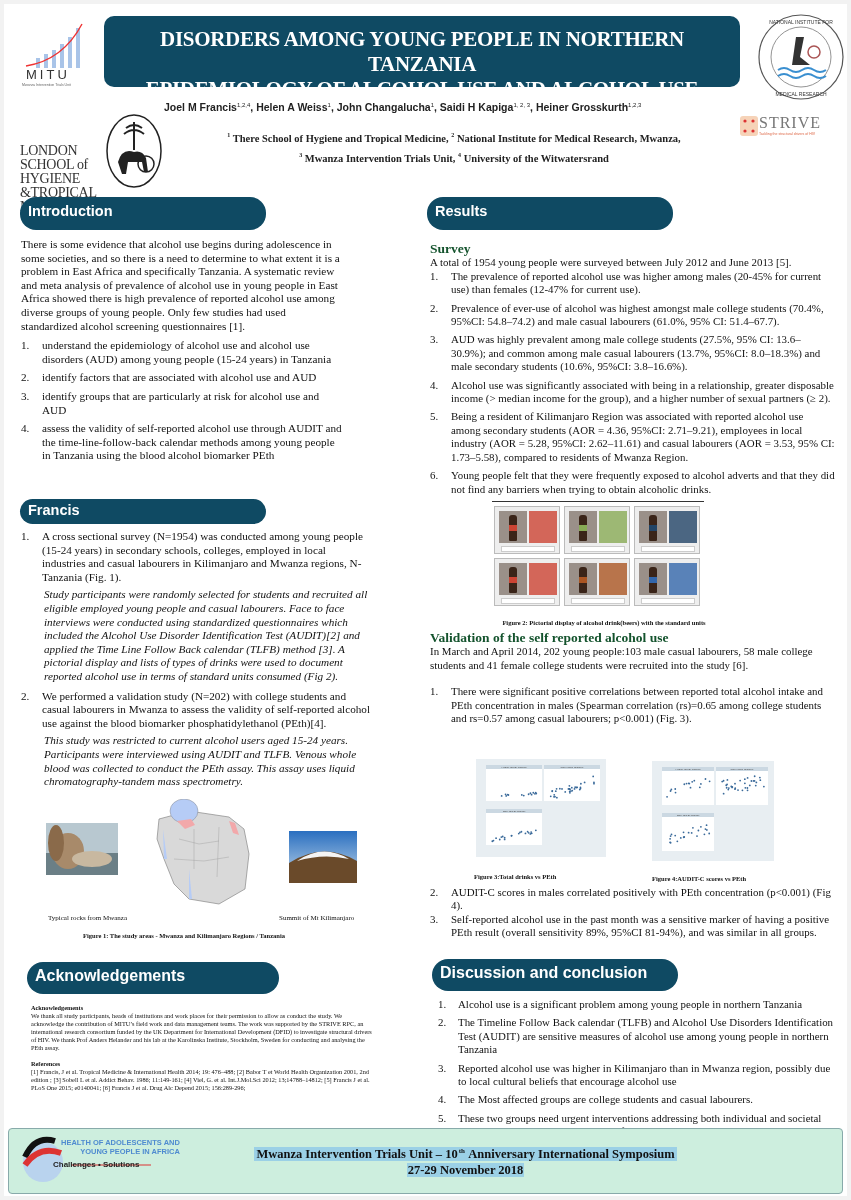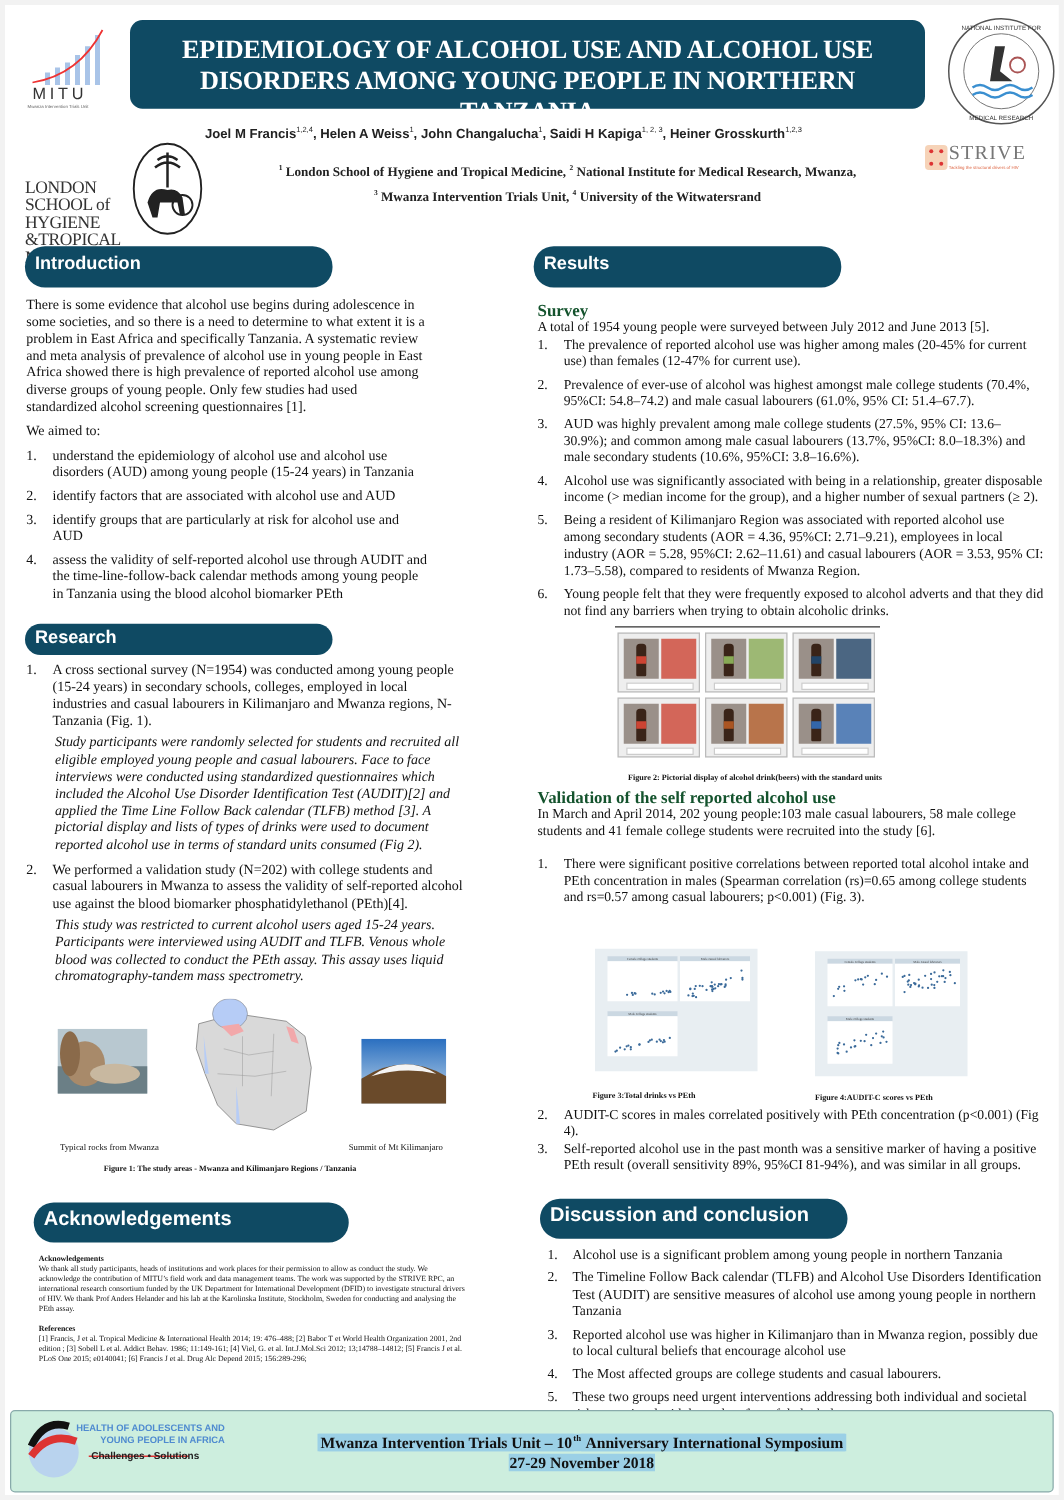--- a/index.html
+++ b/index.html
@@ -39,21 +39,21 @@
 
   .photo { position: absolute; }
   .ack-small { position: absolute; font-size: 6.3px; line-height: 8px; }
   .ack-small b { display: block; }
 
   .footer { position: absolute; left: 4px; top: 1124px; width: 835px; height: 66px; background: #cdeede; border: 1px solid #8aa; border-radius: 4px; }
   .footer-line { position: absolute; left: 0; width: 100%; text-align: center; font-weight: bold; font-size: 12.5px; }
   .footer-line span { background: #9bd0e6; padding: 0 1px; }
   .hay-logo { position: absolute; left: 12px; top: 6px; width: 140px; height: 54px; }
   .hay-t1 { position: absolute; left: 52px; top: 10px; font-family: "Liberation Sans", sans-serif; font-weight: bold; font-size: 7.5px; line-height: 8.5px; color: #4f8bd0; text-align: right; }
-  .hay-t2 { position: absolute; left: 64px; top: 31px; font-family: "Liberation Sans", sans-serif; font-weight: bold; font-size: 8px; color: #222; }
+  .hay-t2 { position: absolute; left: 44px; top: 31px; font-family: "Liberation Sans", sans-serif; font-weight: bold; font-size: 8px; color: #222; }
   .scatter-box { position: absolute; background: #e8eef2; }
 </style>
 </head>
 <body>
 
 <div class="poster">
 
   <svg class="mitu-logo" viewBox="0 0 80 68">
     <g fill="#a9c4e8">
       <rect x="18" y="38" width="4" height="10"></rect>
@@ -62,22 +62,22 @@
         <rect x="42" y="24" width="4" height="24"></rect>
       <rect x="50" y="17" width="4" height="31"></rect>
         <rect x="58" y="8" width="4" height="40"></rect>
     </g>
     <path d="M8 46 Q45 40 64 4" stroke="#e33" stroke-width="1.4" fill="none"></path>
   </svg>
   <div class="mitu-text">MITU</div>
   <div class="mitu-sub">Mwanza Intervention Trials Unit</div>
 
   <div class="title-banner">
+    <div>DISORDERS AMONG YOUNG PEOPLE IN NORTHERN TANZANIA</div>
     <div>EPIDEMIOLOGY OF ALCOHOL USE AND ALCOHOL USE</div>
-    <div>DISORDERS AMONG YOUNG PEOPLE IN NORTHERN TANZANIA</div>
   </div>
 
   <svg class="nimr-logo" viewBox="0 0 90 90">
     <circle cx="45" cy="45" r="42" fill="#fff" stroke="#555" stroke-width="1.2"></circle>
     <circle cx="45" cy="45" r="30" fill="none" stroke="#777" stroke-width="0.8"></circle>
     <path d="M22 58 q6 -4 12 0 t12 0 t12 0 t12 0" stroke="#3a8fd0" stroke-width="2" fill="none"></path>
     <path d="M22 64 q6 -4 12 0 t12 0 t12 0 t12 0" stroke="#3a8fd0" stroke-width="2" fill="none"></path>
     <path d="M40 25 l8 0 l-4 20 l10 8 l-18 0 z" fill="#333"></path>
     <circle cx="58" cy="40" r="6" fill="none" stroke="#a55" stroke-width="1.5"></circle>
     <text x="45" y="12" font-size="5" text-anchor="middle" fill="#333" font-family="Liberation Sans, sans-serif">NATIONAL INSTITUTE FOR</text>
@@ -110,40 +110,39 @@
 
   <div class="authors">
     <span><span>Joel M Francis</span><sup>1,2,4</sup></span>,
     <span><span>Helen A Weiss</span><sup>1</sup></span>,
     <span><span>John Changalucha</span><sup>1</sup></span>,
     <span><span>Saidi  H Kapiga</span><sup>1, 2, 3</sup></span>,
     <span><span>Heiner Grosskurth</span><sup>1,2,3</sup></span>
   </div>
   <div class="affil">
     <div>
-      <sup>1</sup><span> London School of Hygiene and Tropical Medicine, </span><sup>2</sup><span> National Institute for Medical Research, Mwanza,</span>
+      <sup>1</sup><span> There School of Hygiene and Tropical Medicine, </span><sup>2</sup><span> National Institute for Medical Research, Mwanza,</span>
     </div>
     <div>
       <sup>3</sup><span> Mwanza Intervention Trials Unit, </span><sup>4</sup><span> University of the Witwatersrand</span>
     </div>
   </div>
 
   <div class="sec-head" style="left:16px; top:193px; width:246px;">Introduction</div>
   <div class="col" style="left:17px; top:234px; width:322px;">
     <p>There is some evidence that alcohol use begins during adolescence in some societies, and so there is a need to determine to what extent it is a problem in East Africa and specifically Tanzania. A systematic review and meta analysis of prevalence of alcohol use in young people in East Africa  showed there is high prevalence of reported alcohol use among diverse groups of young people. Only few studies had used standardized alcohol screening questionnaires [1].</p>
-    <p>We aimed to:</p>
     <ol class="list">
       <li><span class="num">1.</span><span>understand the epidemiology of alcohol use and alcohol use disorders (AUD) among young people (15-24 years) in Tanzania</span></li>
       <li><span class="num">2.</span><span>identify factors that are associated with alcohol use and AUD</span></li>
       <li><span class="num">3.</span><span>identify groups that are particularly at risk for alcohol use  and AUD</span></li>
       <li><span class="num">4.</span><span>assess the validity of self-reported alcohol use through AUDIT and the time-line-follow-back calendar methods among young people in Tanzania using the blood alcohol biomarker PEth</span></li>
     </ol>
   </div>
 
-  <div class="sec-head" style="left:16px; top:495px; width:246px; height:25px; padding-top:3px;">Research</div>
+  <div class="sec-head" style="left:16px; top:495px; width:246px; height:25px; padding-top:3px;">Francis</div>
   <div class="col" style="left:17px; top:526px; width:350px;">
     <ol class="list">
       <li><span class="num">1.</span><span>A cross sectional survey (N=1954) was conducted among young people (15-24 years) in secondary schools, colleges, employed  in local industries and casual labourers in Kilimanjaro and Mwanza regions, N-Tanzania (Fig. 1).</span>
         <div class="italic-block" style="margin-left:-18px;">Study participants were randomly selected for students and recruited all eligible employed young people and casual labourers. Face to face interviews were conducted using standardized questionnaires which included the Alcohol Use Disorder Identification Test (AUDIT)[2] and applied the Time Line Follow Back calendar (TLFB) method [3]. A pictorial display and lists of types of drinks were used to document reported alcohol use in terms of standard units consumed (Fig 2).</div>
       </li>
       <li><span class="num">2.</span><span>We performed a validation study (N=202)  with college students and casual labourers in Mwanza to assess the validity of self-reported alcohol use against the blood biomarker phosphatidylethanol (PEth)[4].</span>
         <div class="italic-block" style="margin-left:-18px;">This study was restricted to current alcohol users aged 15-24 years. Participants were interviewed using AUDIT and TLFB. Venous whole blood was collected to conduct the PEth assay. This assay uses liquid chromatography-tandem mass spectrometry.</div>
       </li>
     </ol>
   </div>

